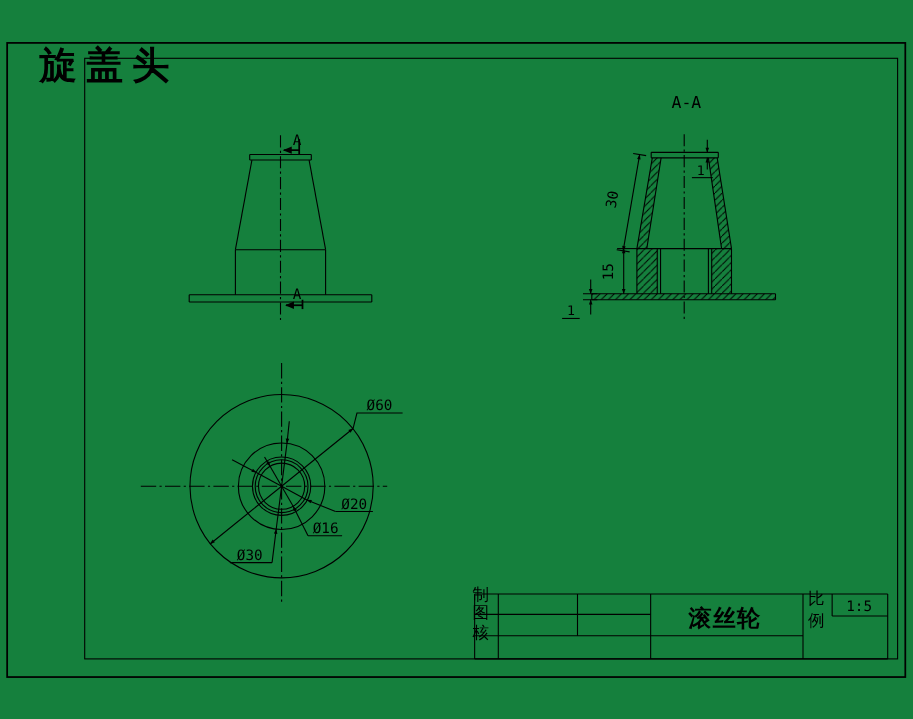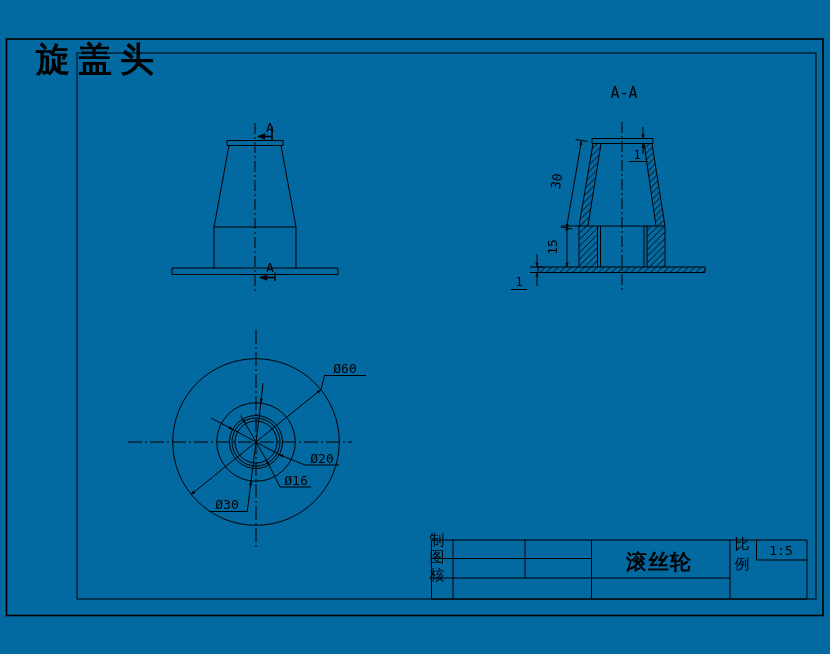--- a/index.html
+++ b/index.html
@@ -1,16 +1,16 @@
 <!DOCTYPE html>
 <html><head>
 <meta charset="utf-8">
 <style>
   html,body{margin:0;padding:0;background:#ffffff;}
-  .canvas{position:relative;width:830px;height:654px;background:#0369a1;overflow:hidden;}
+  .canvas{position:relative;width:830px;height:654px;background:#15803d;overflow:hidden;}
   svg{position:absolute;left:0;top:0;}
   .cad{font-family:"DejaVu Sans Mono","Liberation Mono",monospace;fill:#000;}
   .cn{font-family:"DejaVu Sans","Liberation Sans",sans-serif;fill:#000;}
   .ln{stroke:#000;stroke-width:1;fill:none;}
   .thk{stroke:#000;stroke-width:1.6;fill:none;}
 </style>
 </head>
 <body>
 
 <div class="canvas">

